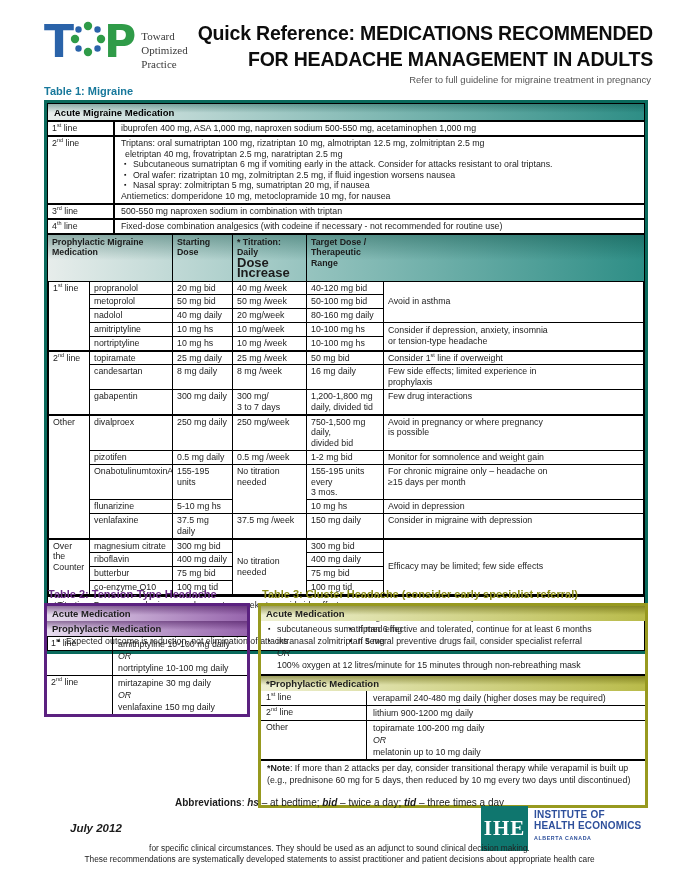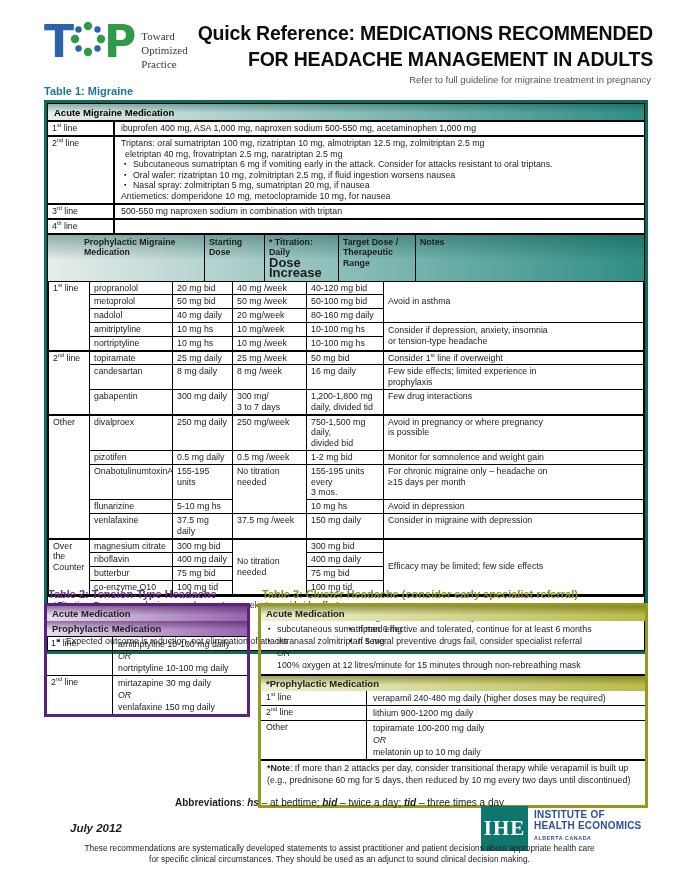--- a/index.html
+++ b/index.html
@@ -25,21 +25,21 @@
     background:linear-gradient(to bottom,rgba(5,70,60,0.38),rgba(5,70,60,0) 55%),linear-gradient(to right,#e7edeb,#2e8e86);}
   .arow{display:flex;border-top:2px solid #000;}
   .alab{width:57px;flex:none;border-right:2px solid #000;padding:1px 4px;line-height:11px;}
   .atxt{flex:1;padding:1px 6px;line-height:10.6px;}
   .atxt .ind{padding-left:4px;}
   .sq{padding-left:12px;position:relative;}
   .sq::before{content:"▪";position:absolute;left:3px;font-size:7px;}
   .phead{border-top:2.5px solid #000;display:flex;font-weight:bold;font-size:8.8px;line-height:10.5px;
     background:linear-gradient(to bottom,rgba(5,70,60,0.38),rgba(5,70,60,0) 55%),linear-gradient(to right,#e7edeb,#2e8e86);}
   .phc{padding:2px 4px;box-sizing:border-box;}
-  .ph1{width:124px;margin-left:32px;}
+  .ph1{width:124px;}
   .ph2{width:60px;border-left:1px solid #000;}
   .ph3{width:74px;border-left:1px solid #000;}
   .ph4{width:77px;border-left:1px solid #000;}
   .ph5{flex:1;border-left:1px solid #000;}
   .phsmall{font-size:13px;}
   .ptable{width:100%;border-collapse:collapse;table-layout:fixed;font-size:8.8px;
     background:#fff;}
   .ptable td{border:1px solid #000;padding:1px 4px;vertical-align:top;line-height:10.8px;white-space:pre-line;overflow:hidden;background:#fff;}
   .ptable tr.gtop td{border-top:2.5px solid #000;}
   .ptable td.vmid{vertical-align:middle;}
@@ -141,34 +141,34 @@
     </div>
   </div>
 
   <div class="arow">
     <div class="alab"><span>3</span><sup>rd</sup> <span>line</span></div>
     <div class="atxt">500-550 mg naproxen sodium in combination with triptan</div>
   </div>
 
   <div class="arow">
     <div class="alab"><span>4</span><sup>th</sup> <span>line</span></div>
+    <div class="atxt">Fixed-dose combination analgesics (with codeine if necessary - not recommended for routine use)</div>
   </div>
 
   <div class="phead">
     <div class="phc ph1">Prophylactic Migraine Medication</div>
     <div class="phc ph2">Starting Dose</div>
     <div class="phc ph3">
       <div>* Titration:  Daily</div>
       <div class="phsmall">Dose Increase</div>
     </div>
     <div class="phc ph4">
       <div>Target Dose /</div>
       <div>Therapeutic Range</div>
     </div>
-    <div class="phc ph5">Notes</div>
   </div>
 
   <table class="ptable">
     <colgroup>
           <col style="width:41px">
           <col style="width:83px">
           <col style="width:60px">
           <col style="width:74px">
           <col style="width:77px">
           <col>
@@ -379,15 +379,15 @@
 <div class="abs ihe">
   <div class="ihe-box">IHE</div>
   <div class="ihe-text">
     <div>INSTITUTE OF</div>
     <div>HEALTH ECONOMICS</div>
     <div class="ihe-sub">ALBERTA CANADA</div>
   </div>
 </div>
 
 <div class="abs disclaimer">
+  <div>for specific clinical circumstances. They should be used as an adjunct to sound clinical decision making.</div>
   <div>These recommendations are systematically developed statements to assist practitioner and patient decisions about appropriate health care</div>
-  <div>for specific clinical circumstances. They should be used as an adjunct to sound clinical decision making.</div>
 </div>
 
 </body></html>

